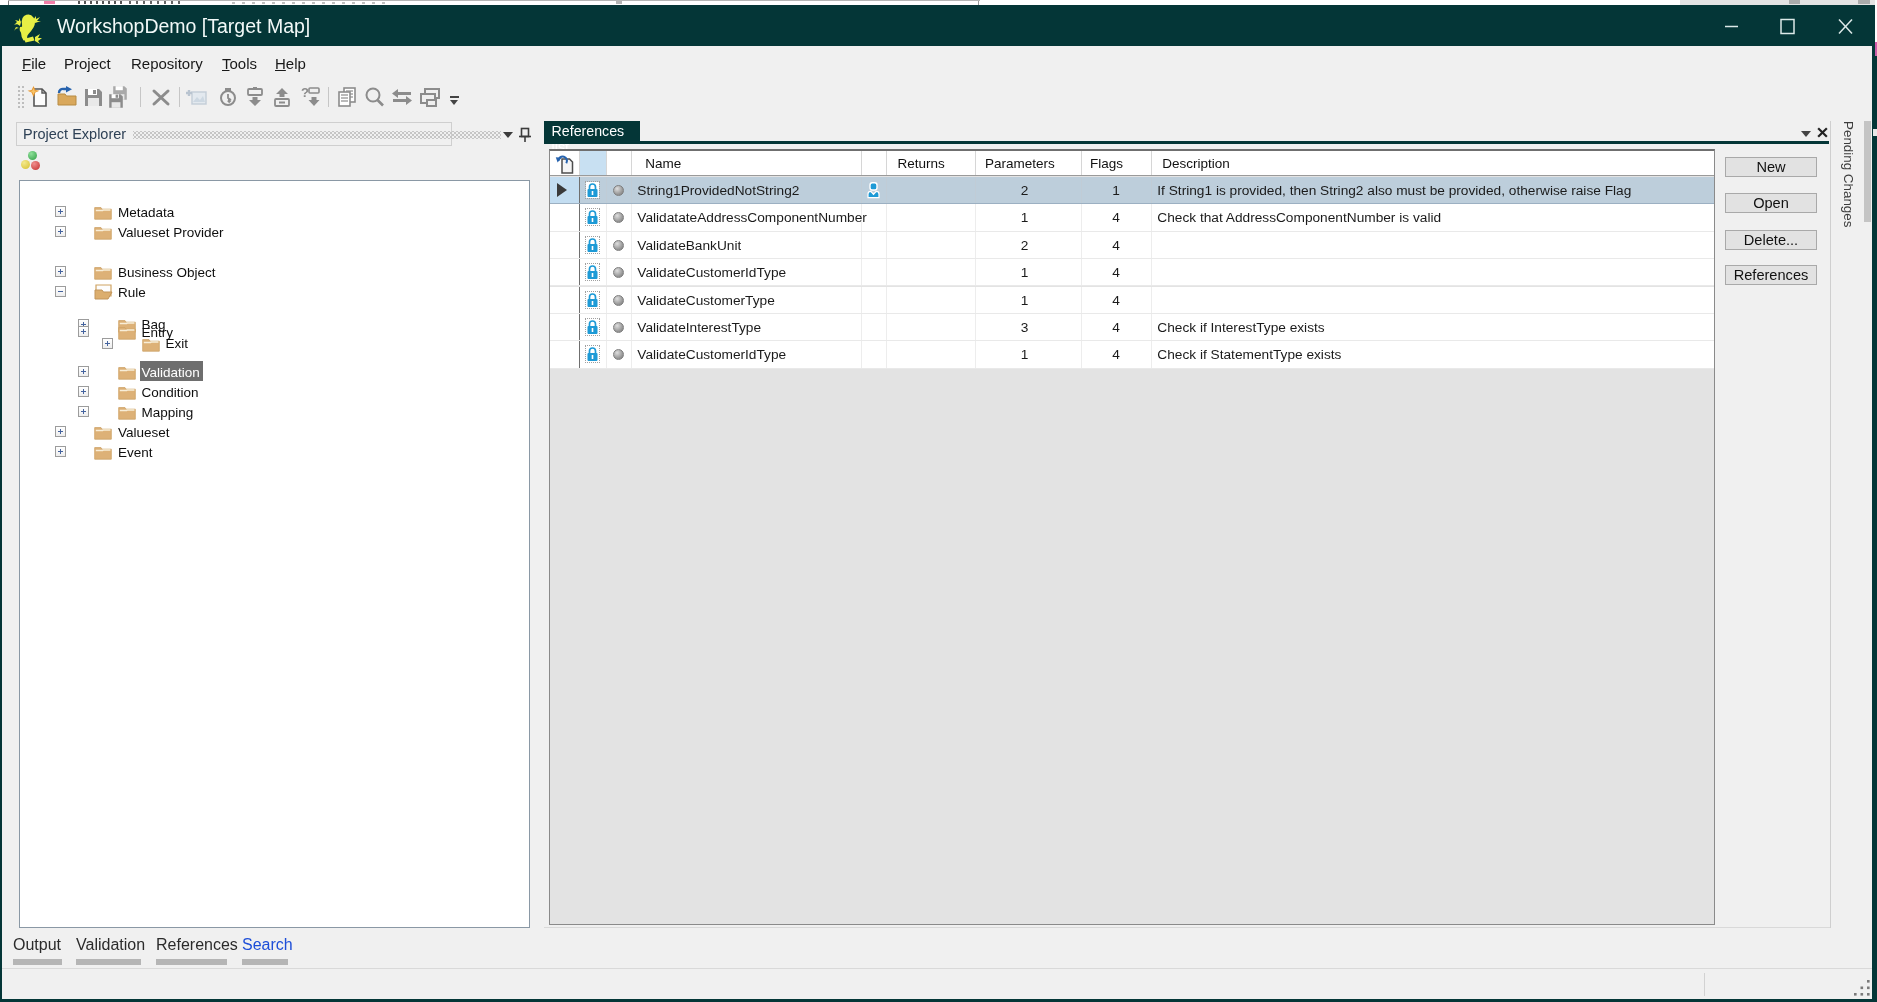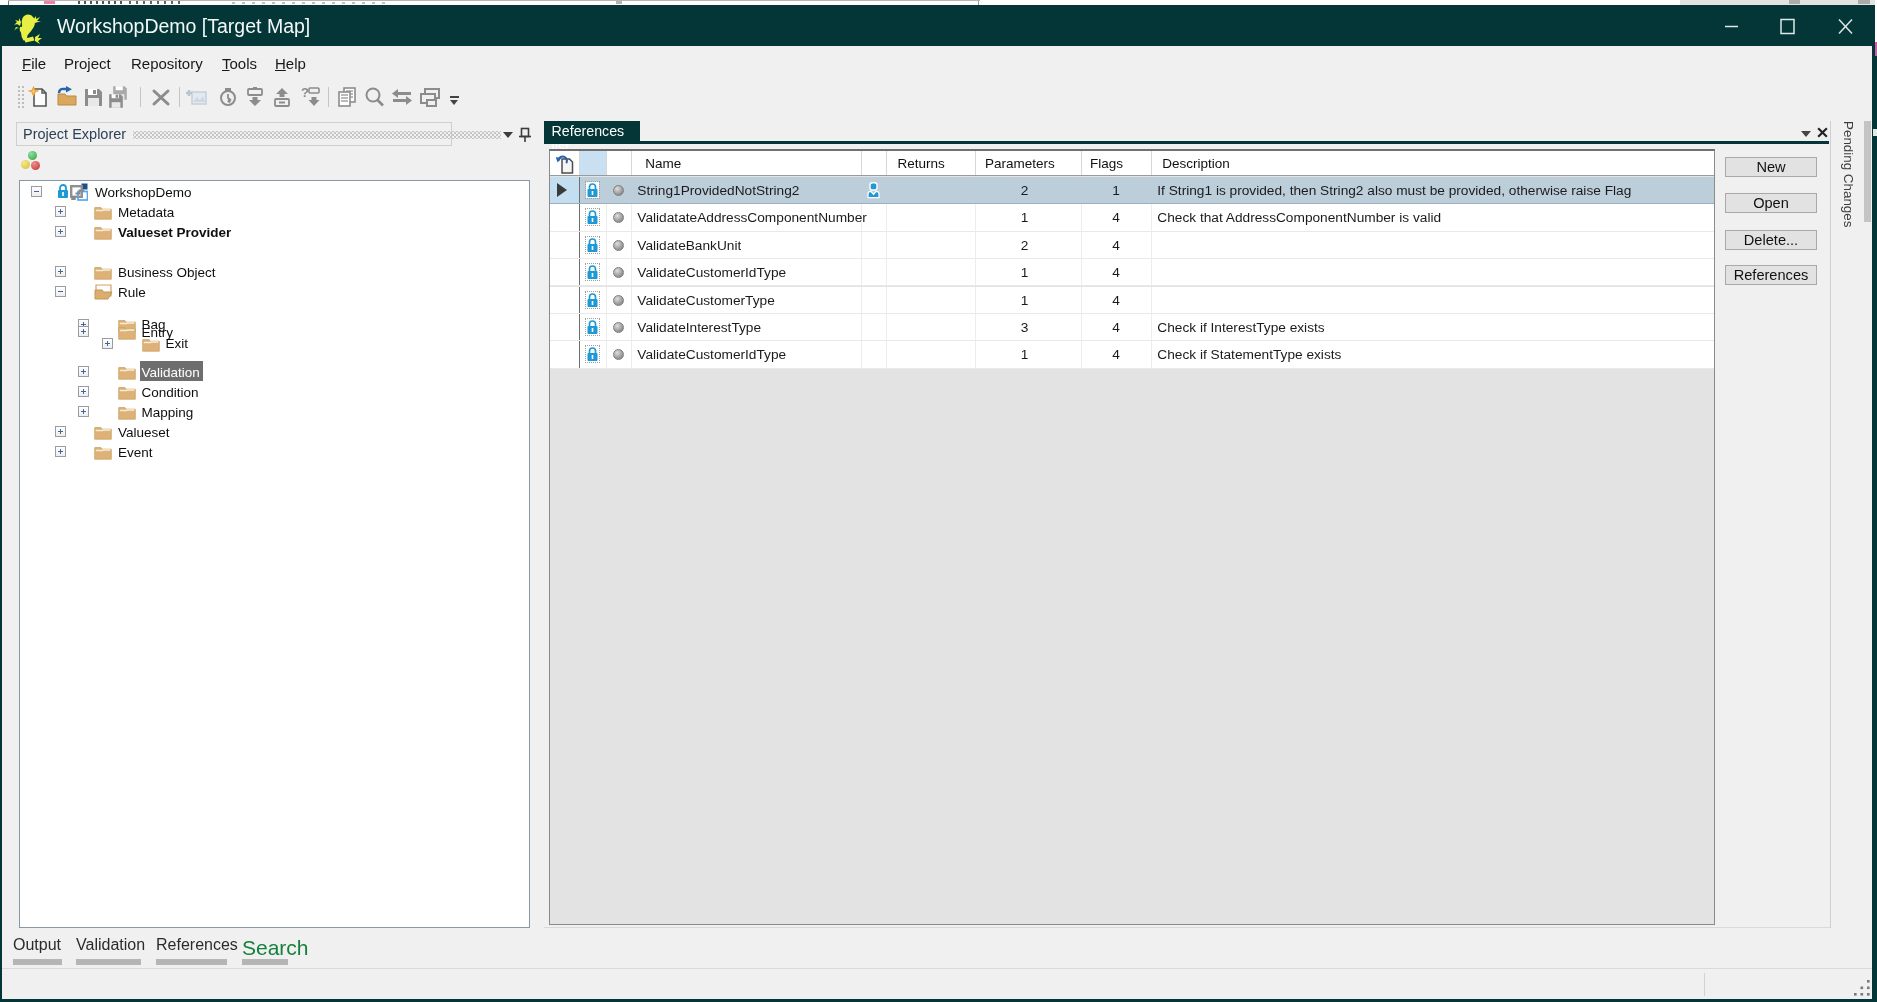--- a/index.html
+++ b/index.html
@@ -177,46 +177,29 @@
           <line x1="6" y1="10" x2="6" y2="15"></line>
         </g>
       </svg>
   </div>
   <div class="abs" style="left:4px;top:28px;width:26px;height:22px;">
     <span class="abs" style="left:8px;top:1px;width:9px;height:9px;border-radius:50%;background:radial-gradient(circle at 35% 30%,#8fe09a,#2f9e43);"></span>
     <span class="abs" style="left:1px;top:10px;width:9px;height:9px;border-radius:50%;background:radial-gradient(circle at 35% 30%,#f4e98c,#d6bf2e);"></span>
     <span class="abs" style="left:11px;top:11px;width:9px;height:9px;border-radius:50%;background:radial-gradient(circle at 35% 30%,#f08f8f,#c22d2d);"></span>
   </div>
   <div id="tree" class="abs" style="left:3px;top:57.5px;width:511px;height:748px;background:#fff;border:1px solid #8a98a5;">
-<div class="trow" style="top:1.5px;">
-        <span class="eb minus" style="left:11.4px;"></span>
-        <svg class="abs" style="left:37.4px;top:2px;" width="12" height="15" viewBox="0 0 12 15">
-          <path d="M3 6 L3 4 A3 3 0 0 1 9 4 L9 6" fill="none" stroke="#1d9ad6" stroke-width="1.8"></path>
-          <rect x="1" y="6" width="10" height="8" rx="1" fill="#1d9ad6"></rect>
-          <rect x="5.2" y="8" width="1.6" height="4" fill="#fff"></rect>
-        </svg>
-        <svg class="abs" style="left:48.9px;top:1px;" width="19" height="18" viewBox="0 0 19 18">
-          <rect x="12.5" y="0.5" width="6" height="6" fill="#1e4e8f"></rect>
-          <rect x="2.2" y="3.2" width="10.6" height="10.6" fill="none" stroke="#909090" stroke-width="2.4"></rect>
-          <rect x="9" y="8.5" width="9.5" height="8.5" fill="none" stroke="#58a8e8" stroke-width="1.7"></rect>
-          <path d="M6.5 10.5 L10.5 10.5 L10.5 7.5 L13 7.5" fill="none" stroke="#8a8a8a" stroke-width="1.8"></path>
-          <path d="M13 5.2 L15.6 7.5 L13 9.8 Z" fill="#8a8a8a"></path>
-          <rect x="2.2" y="13" width="4.5" height="4" fill="#8a8a8a"></rect>
-        </svg>
-        <span class="tlabel" style="left:75.0px;">WorkshopDemo</span>
-      </div>
 <div class="trow" style="top:21.5px;">
         <span class="eb plus" style="left:34.5px;"></span>
         <svg class="abs" style="left:74.3px;top:3px;" width="18" height="15" viewBox="0 0 18 15">
           <path d="M0.7 2.6 L7 2.6 L8 4.2 L17.3 4.2 L17.3 14.2 L0.7 14.2 Z" fill="#ddb177" stroke="#cda266" stroke-width="0.8"></path>
           <path d="M1.8 5.6 L8.6 5.6 L9.2 4.9 L16.4 4.9" stroke="#f8eed8" stroke-width="1.5" fill="none"></path>
         </svg>
         <span class="tlabel" style="left:98.0px;">Metadata</span>
       </div>
-<div class="trow" style="top:41.6px;font-weight:bold;">
+<div class="trow" style="top:41.6px;">
         <span class="eb plus" style="left:34.5px;"></span>
         <svg class="abs" style="left:74.3px;top:3px;" width="18" height="15" viewBox="0 0 18 15">
           <path d="M0.7 2.6 L7 2.6 L8 4.2 L17.3 4.2 L17.3 14.2 L0.7 14.2 Z" fill="#ddb177" stroke="#cda266" stroke-width="0.8"></path>
           <path d="M1.8 5.6 L8.6 5.6 L9.2 4.9 L16.4 4.9" stroke="#f8eed8" stroke-width="1.5" fill="none"></path>
         </svg>
         <span class="tlabel" style="left:98.0px;">Valueset Provider</span>
       </div>
 <div class="trow" style="top:81.6px;">
         <span class="eb plus" style="left:34.5px;"></span>
         <svg class="abs" style="left:74.3px;top:3px;" width="18" height="15" viewBox="0 0 18 15">
@@ -485,21 +468,21 @@
 <div class="btn" style="top:193px;">Open</div>
 <div class="btn" style="top:230px;">Delete...</div>
 <div class="btn" style="top:265px;">References</div>
 
 <div class="abs" style="left:1856px;top:121px;font-size:13.4px;color:#3d3d3d;transform-origin:0 0;transform:rotate(90deg);white-space:nowrap;">Pending Changes</div>
 <div class="abs" style="left:1864px;top:121px;width:7px;height:101px;background:#c4c4c4;"></div>
 
 <div class="abs" style="left:13px;top:936px;font-size:16px;color:#2b2b2b;">Output</div>
 <div class="abs" style="left:76px;top:936px;font-size:16px;color:#2b2b2b;">Validation</div>
 <div class="abs" style="left:156px;top:936px;font-size:16px;color:#2b2b2b;">References</div>
-<div class="abs" style="left:242px;top:936px;font-size:21px;color:#15803d;">Search</div>
+<div class="abs" style="left:242px;top:936px;font-size:16px;color:#1d4ed8;">Search</div>
 <div class="abs" style="left:13px;top:959px;width:49px;height:6px;background:#b5b5b5;"></div>
 <div class="abs" style="left:76px;top:959px;width:65px;height:6px;background:#b5b5b5;"></div>
 <div class="abs" style="left:156px;top:959px;width:71px;height:6px;background:#b5b5b5;"></div>
 <div class="abs" style="left:242px;top:959px;width:46px;height:6px;background:#b5b5b5;"></div>
 <div class="abs" style="left:0;top:967.5px;width:1874px;height:1px;background:#d9d9d9;"></div>
 
 <div class="abs" style="left:1704px;top:973px;width:1px;height:23px;background:#d2d2d2;"></div>
 <svg class="abs" style="left:1852px;top:978px;" width="20" height="19" viewBox="0 0 20 19">
   <g fill="#7a7a7a">
     <rect x="15" y="2" width="2.6" height="2.6"></rect>

